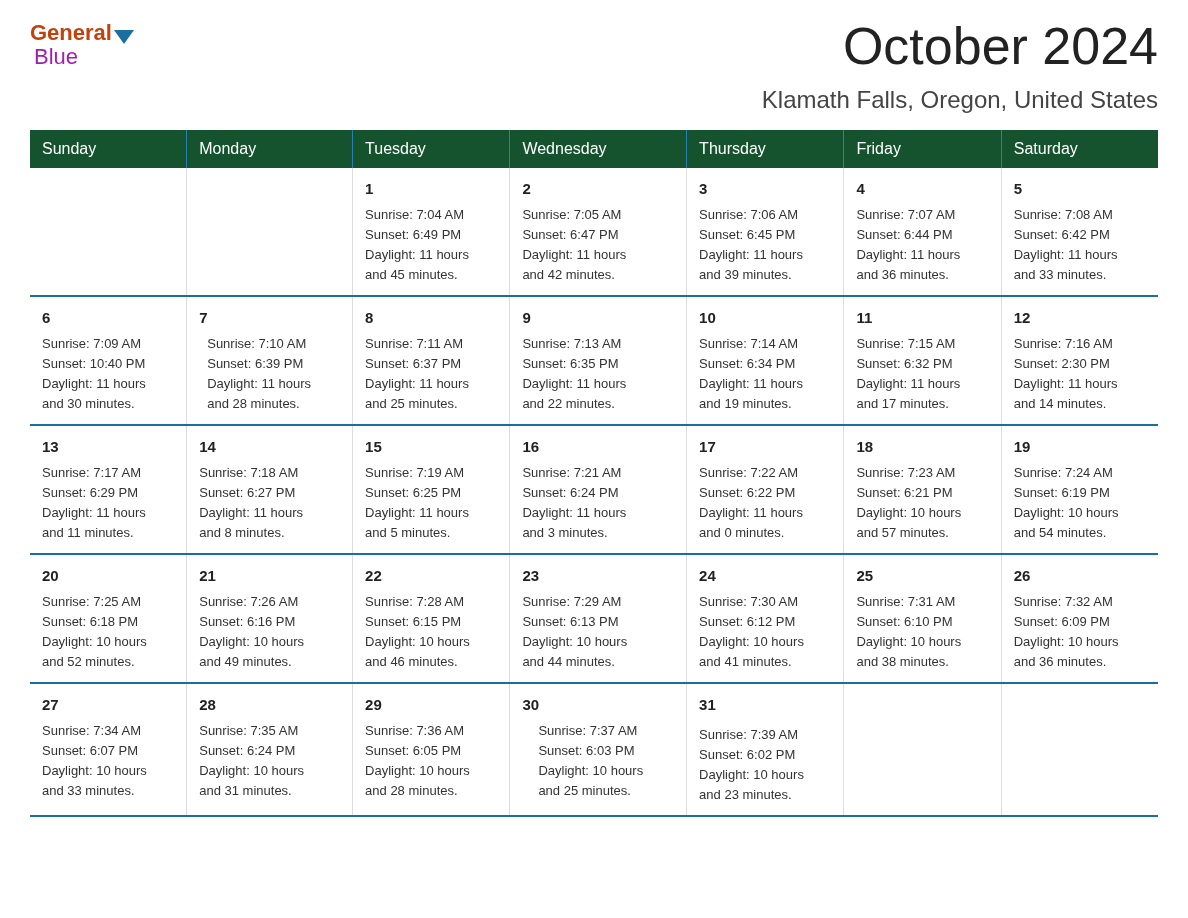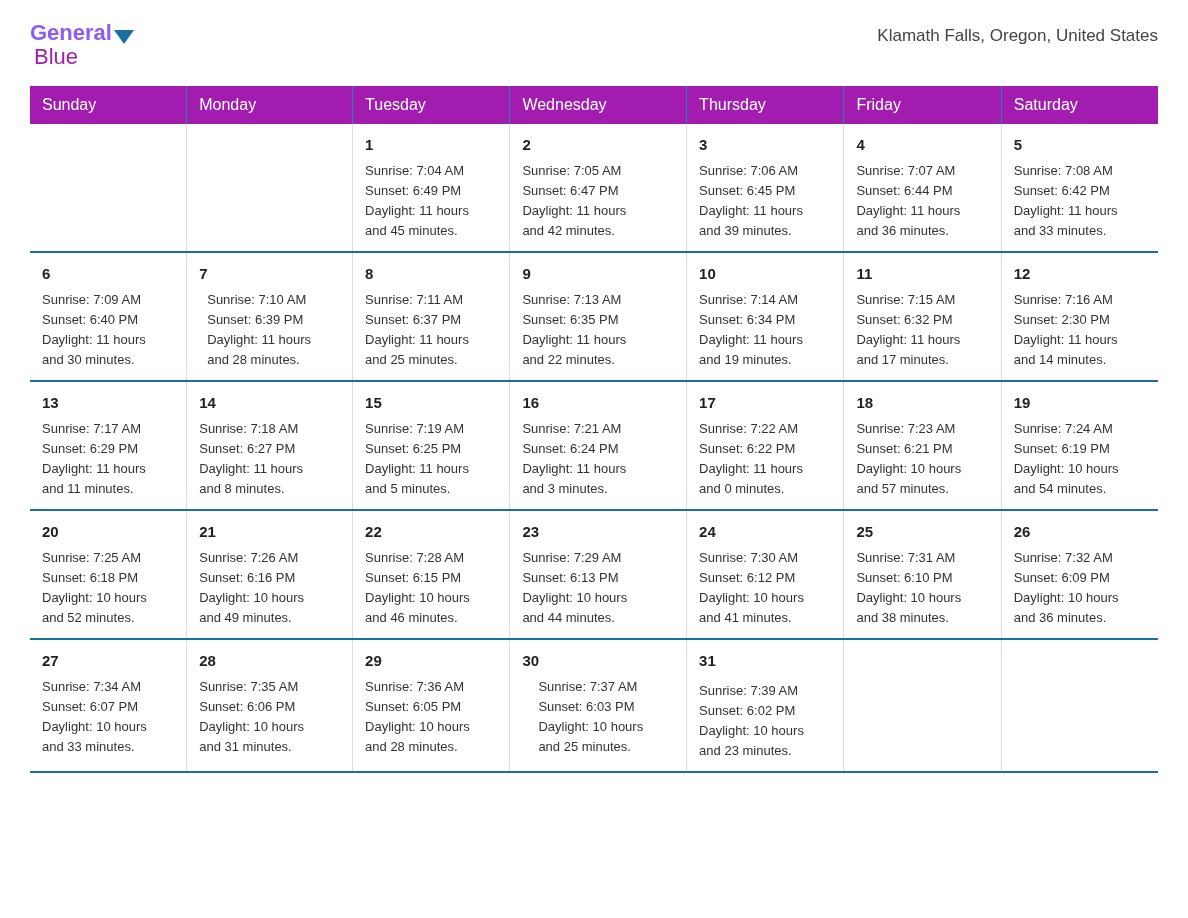--- a/index.html
+++ b/index.html
@@ -21,21 +21,21 @@
       flex-direction: column;
       align-items: flex-start;
     }
     .logo-text {
       display: flex;
       align-items: center;
       font-size: 22px;
       font-weight: bold;
       color: #333;
     }
-    .logo-general { color: #8b5cf6; }
+    .logo-general { color: #c2410c; }
     .logo-arrow {
       width: 0;
       height: 0;
       border-left: 10px solid transparent;
       border-right: 10px solid transparent;
       border-top: 14px solid #1a6fa0;
       margin: 0 2px;
       display: inline-block;
       position: relative;
       top: 4px;
@@ -50,30 +50,30 @@
     .title-section {
       text-align: right;
     }
     .month-title {
       font-size: 52px;
       font-weight: normal;
       color: #222;
       line-height: 1;
     }
     .location {
-      font-size: 17px;
+      font-size: 24px;
       color: #444;
-      margin-top: 6px;
+      margin-top: 14px;
     }
     table {
       width: 100%;
       border-collapse: collapse;
     }
     thead tr {
-      background-color: #a21caf;
+      background-color: #14532d;
     }
     thead th {
       color: #fff;
       padding: 10px 12px;
       text-align: left;
       font-size: 16px;
       font-weight: normal;
       border-right: 1px solid #2a7fb5;
     }
     thead th:last-child {
@@ -112,20 +112,21 @@
 
 <div class="header">
   <div class="logo">
     <div class="logo-text">
       <span class="logo-general">General</span>
       <span class="logo-arrow"></span>
     </div>
     <span class="logo-blue">Blue</span>
   </div>
   <div class="title-section">
+    <div class="month-title">October 2024</div>
     <div class="location">Klamath Falls, Oregon, United States</div>
   </div>
 </div>
 
 <table>
   <thead>
     <tr>
     <th>Sunday</th>
         <th>Monday</th>
         <th>Tuesday</th>
@@ -172,21 +173,21 @@
           <div class="day-info" style="white-space: pre-line;">Sunrise: 7:08 AM
 Sunset: 6:42 PM
 Daylight: 11 hours
 and 33 minutes.</div>
         </td>
       </tr>
       <tr>
         <td>
           <span class="day-num">6</span>
           <div class="day-info" style="white-space: pre-line;">Sunrise: 7:09 AM
-Sunset: 6:40 PM
+Sunset: 10:40 PM
 Daylight: 11 hours
 and 30 minutes.</div>
         </td>
         <td>
           <span class="day-num">7</span>
           <div class="day-info" style="white-space: pre-line; margin-left: 8px;">Sunrise: 7:10 AM
 Sunset: 6:39 PM
 Daylight: 11 hours
 and 28 minutes.</div>
         </td>
@@ -332,21 +333,21 @@
         <td>
           <span class="day-num">27</span>
           <div class="day-info" style="white-space: pre-line;">Sunrise: 7:34 AM
 Sunset: 6:07 PM
 Daylight: 10 hours
 and 33 minutes.</div>
         </td>
         <td>
           <span class="day-num">28</span>
           <div class="day-info" style="white-space: pre-line;">Sunrise: 7:35 AM
-Sunset: 6:06 PM
+Sunset: 6:24 PM
 Daylight: 10 hours
 and 31 minutes.</div>
         </td>
         <td>
           <span class="day-num">29</span>
           <div class="day-info" style="white-space: pre-line;">Sunrise: 7:36 AM
 Sunset: 6:05 PM
 Daylight: 10 hours
 and 28 minutes.</div>
         </td>

